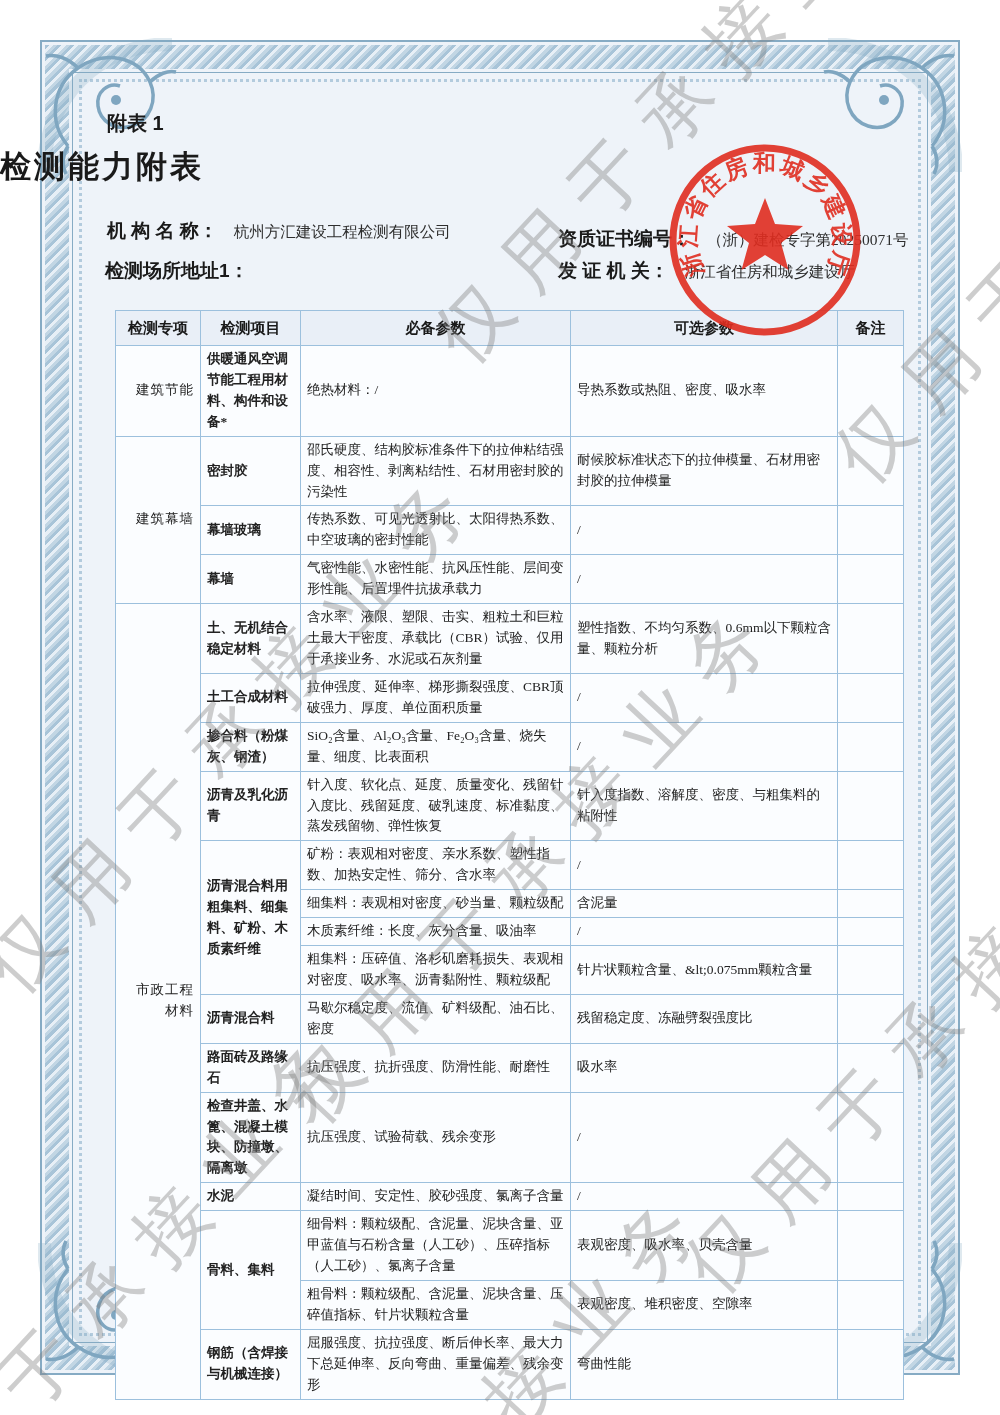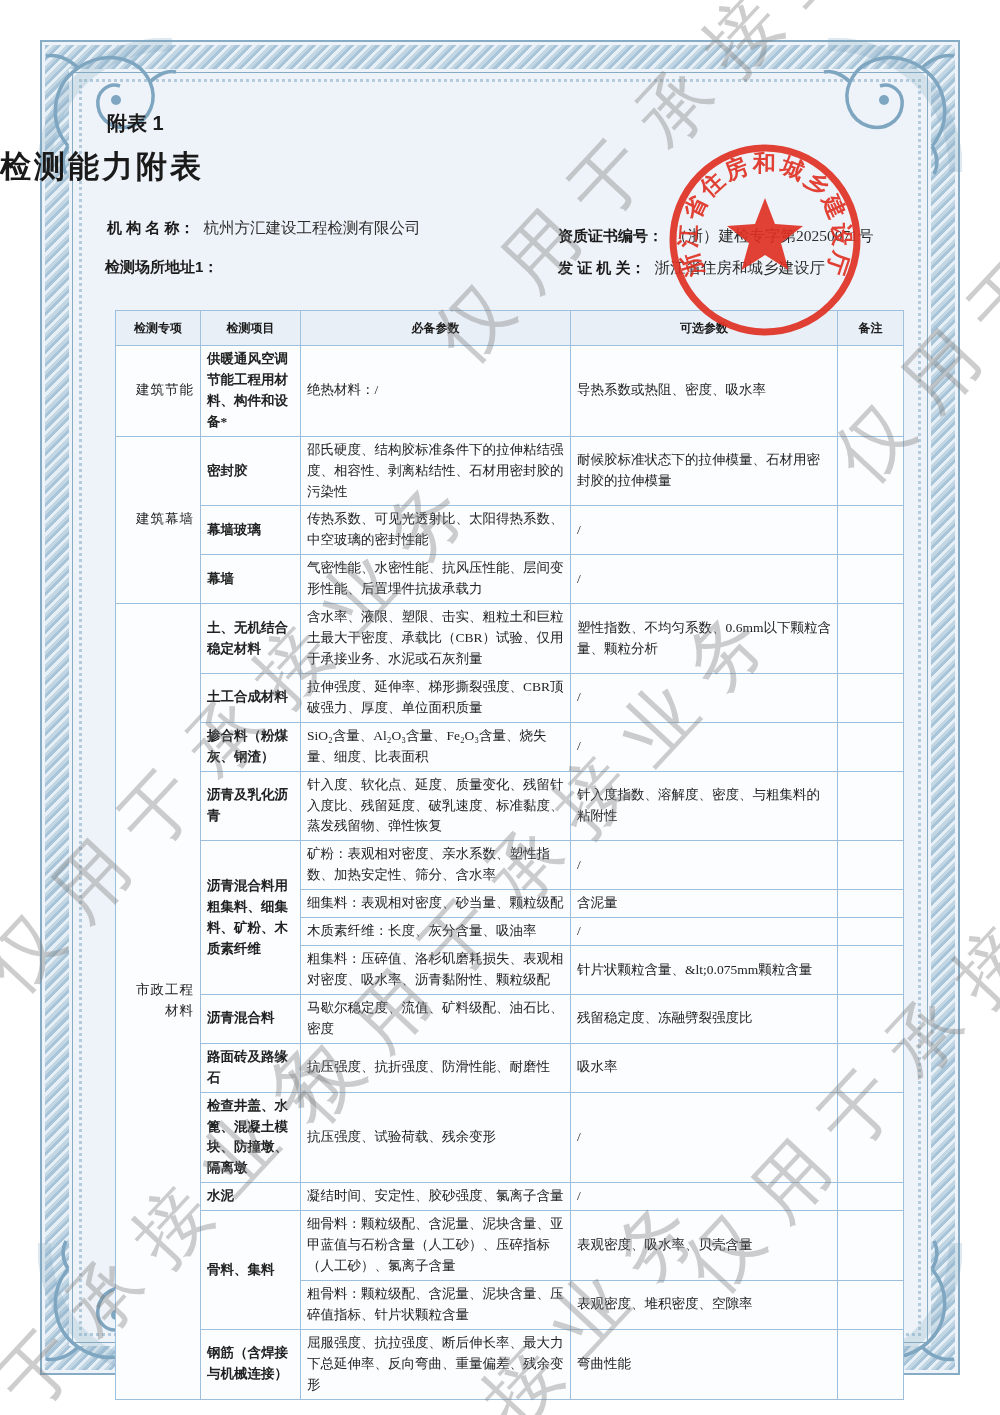--- a/index.html
+++ b/index.html
@@ -20,31 +20,31 @@
   .corner.tl{left:38px;top:38px;}
   .corner.tr{right:38px;top:38px;transform:scaleX(-1);}
   .corner.bl{left:38px;bottom:38px;transform:scaleY(-1);}
   .corner.br{right:38px;bottom:38px;transform:scale(-1,-1);}
   
   .content{position:absolute;inset:0;z-index:4;}
   .fubiao{position:absolute;left:107px;top:110px;font-size:20px;font-weight:bold;}
   .doc-title{position:absolute;left:0;top:146px;width:1000px;text-align:left;
     font-size:31px;font-weight:bold;letter-spacing:3px;}
   .info-row{position:absolute;display:flex;align-items:baseline;white-space:nowrap;}
-  .info-label{font-weight:bold;font-size:15px;}
-  .info-value{font-family:"Liberation Serif", serif;font-size:15.5px;color:#2e2e2e;margin-left:9px;}
+  .info-label{font-weight:bold;font-size:19px;}
+  .info-value{font-family:"Liberation Serif", serif;font-size:15.5px;color:#2e2e2e;margin-left:16px;}
   .row-org{left:107px;top:218px;}
   .row-cert{left:558px;top:226px;}
   .row-addr{left:105px;top:258px;}
   .row-issuer{left:558px;top:258px;}
   
   table.cap{position:absolute;left:115px;top:310px;width:788px;border-collapse:collapse;
     table-layout:fixed;z-index:4;background:transparent;}
   table.cap th,table.cap td{border:1px solid #9cc0dd;padding:3px 6px;vertical-align:middle;}
-  table.cap th{height:28px;font-size:12px;font-weight:bold;background:#e9eff7;text-align:center;}
+  table.cap th{height:28px;font-size:15px;font-weight:bold;background:#e9eff7;text-align:center;}
   table.cap td{font-family:"Liberation Serif", serif;font-size:13.5px;line-height:1.55;
     color:#222;background:#fbfdff;}
   td.cat-cell{text-align:right;font-size:14.5px;letter-spacing:1px;}
   td.proj-cell{text-align:left;font-size:13.5px;font-weight:bold;}
   td.req-cell,td.opt-cell{text-align:left;}
   td.remark-cell{background:#fbfdff;}
   col.c-cat{width:85px;} col.c-proj{width:100px;} col.c-req{width:270px;}
   col.c-opt{width:267px;} col.c-rem{width:66px;}
   
   .footer{position:absolute;left:0;top:1288px;width:1000px;text-align:center;

